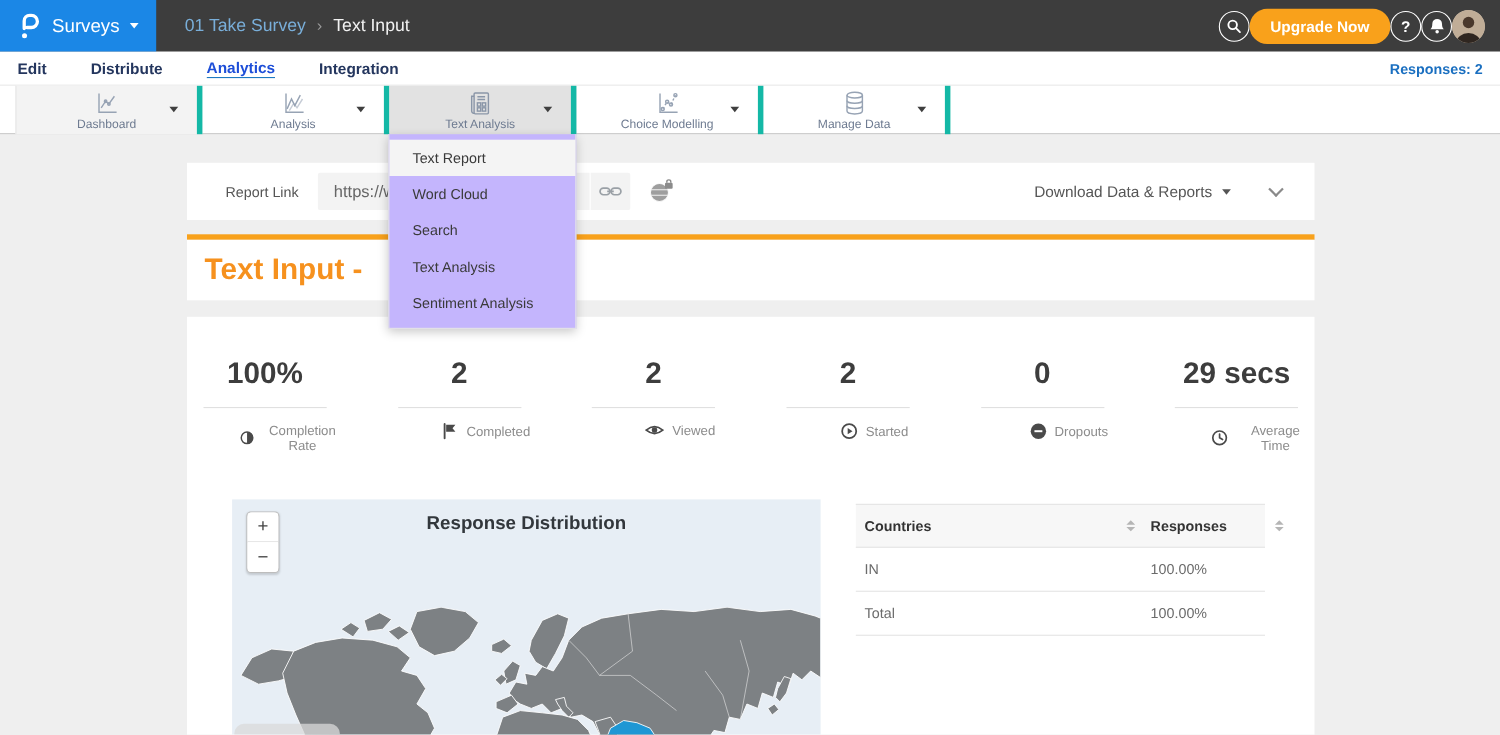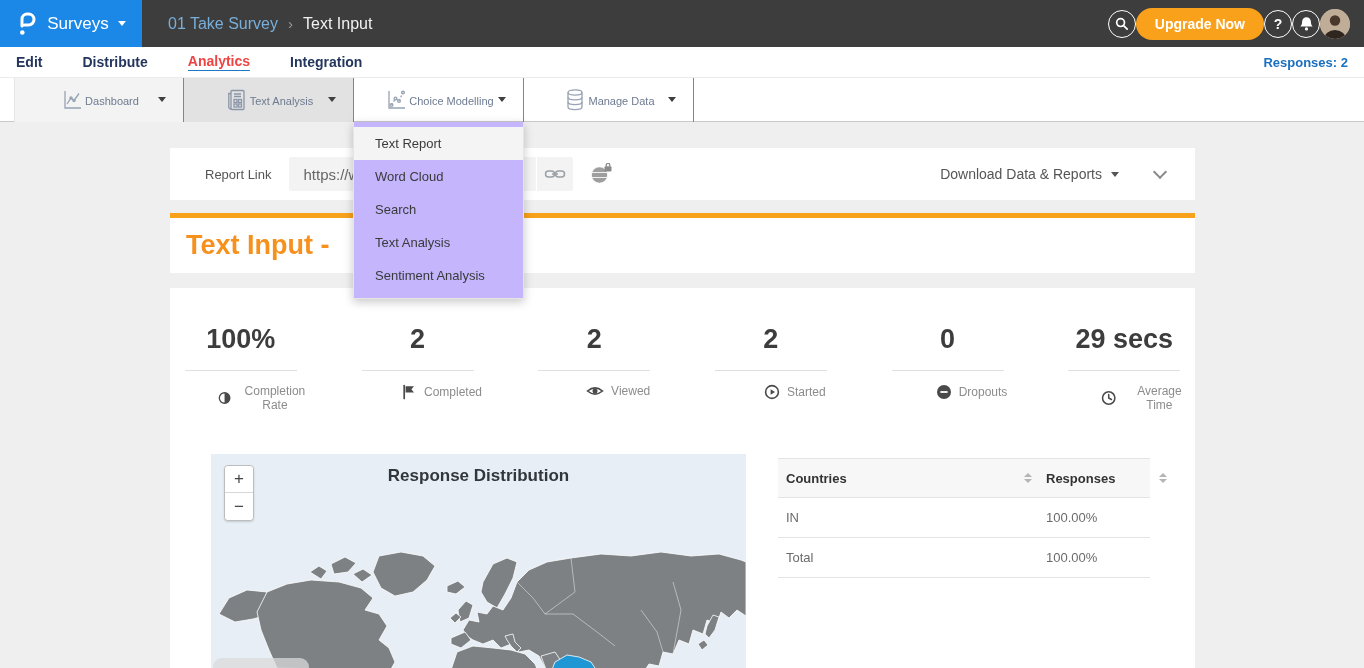--- a/index.html
+++ b/index.html
@@ -30,30 +30,30 @@
                  font-size:14px; font-weight:bold; padding:8px 19px; cursor:pointer;
                  font-family:"Liberation Sans",sans-serif; }
   .avatar { width:30px; height:30px; border-radius:50%; background:#c7b9a6; overflow:hidden;
             cursor:pointer; display:flex; align-items:flex-end; justify-content:center; }
 
   
   .subnav { position:absolute; left:0; top:47px; width:1364px; height:30px; background:#fff;
             display:flex; align-items:center; padding:0 16px; }
   .subnav-item { font-size:14px; font-weight:bold; color:#24365e; margin-right:40px;
                  cursor:pointer; padding-bottom:1px; }
-  .subnav-item.active { color:#ef4444; border-bottom:1px solid #1d7ac2; }
+  .subnav-item.active { color:#1d4ed8; border-bottom:1px solid #1d7ac2; }
   .responses { margin-left:auto; color:#1a6fc0; font-size:13px; font-weight:bold; }
 
   
   .toolbar { position:absolute; left:0; top:77px; width:1364px; height:45px; background:#fff;
              border-top:1px solid #ececec; border-bottom:1px solid #c9c9c9;
              display:flex; padding-left:14px; }
-  .tool-tab { width:170px; height:44px; position:relative; display:flex; flex-direction:row;
+  .tool-tab { width:170px; height:44px; position:relative; display:flex; flex-direction:column;
               align-items:center; justify-content:center; cursor:pointer;
-              border-right:1px solid #14b8a6; }
+              border-right:5px solid #14b8a6; }
   .tool-tab:first-child { border-left:1px solid #e6e6e6; }
   .tool-tab.shade  { background:#f3f3f3; }
   .tool-tab.selected { background:#e2e2e2; }
   .tool-tab .tab-icon { height:24px; display:flex; align-items:center; }
   .tool-tab .tab-label { font-size:11px; color:#6e7b91; margin-top:1px; }
   .tool-tab .caret-down { position:absolute; right:17px; top:19px; color:#3f3f3f; }
 
   
   .content { position:absolute; left:0; top:123px; width:1364px; height:545px; background:#efefef; }
   .card { position:absolute; left:170px; width:1025px; background:#fff; }
@@ -186,20 +186,31 @@
         <svg width="26" height="24" viewBox="0 0 26 24" fill="none" stroke="#97a3b4" stroke-width="1.3">
           <path d="M6 3 V20 H22"></path>
             <path d="M8 16 L12 10 L15 12.5 L20 5.5"></path>
           <circle cx="12" cy="10" r="1.1"></circle>
             <circle cx="15" cy="12.5" r="1.1"></circle>
         </svg>
       </span>
       <span class="tab-label">Dashboard</span>
       <span class="caret-down"></span>
     </div>
+    <div class="tool-tab">
+      <span class="tab-icon">
+        <svg width="26" height="24" viewBox="0 0 26 24" fill="none" stroke="#97a3b4" stroke-width="1.3">
+          <path d="M6 3 V20 H22"></path>
+            <path d="M7 17 L11 8 L14 14 L19 4.5"></path>
+          <path d="M9 18.5 L13 12 L16 16 L21 8" opacity=".55"></path>
+        </svg>
+      </span>
+      <span class="tab-label">Analysis</span>
+      <span class="caret-down"></span>
+    </div>
     <div class="tool-tab selected">
       <span class="tab-icon">
         <svg width="26" height="24" viewBox="0 0 26 24" fill="none" stroke="#8a96a8" stroke-width="1.3">
           <rect x="7" y="2.5" width="13" height="19" rx="1"></rect>
           <path d="M7 5.5 H4.8 V19 a2 2 0 0 0 2.2 2"></path>
           <path d="M10 6 h7 M10 8.5 h7"></path>
           <rect x="10" y="11.5" width="3" height="3"></rect>
             <rect x="14.5" y="11.5" width="3" height="3"></rect>
           <rect x="10" y="16" width="3" height="3"></rect>
             <rect x="14.5" y="16" width="3" height="3"></rect>

